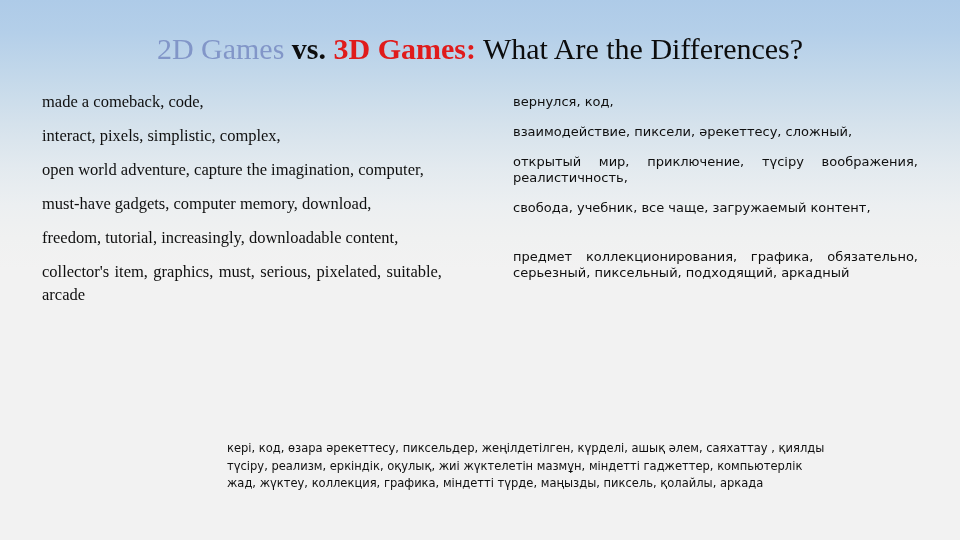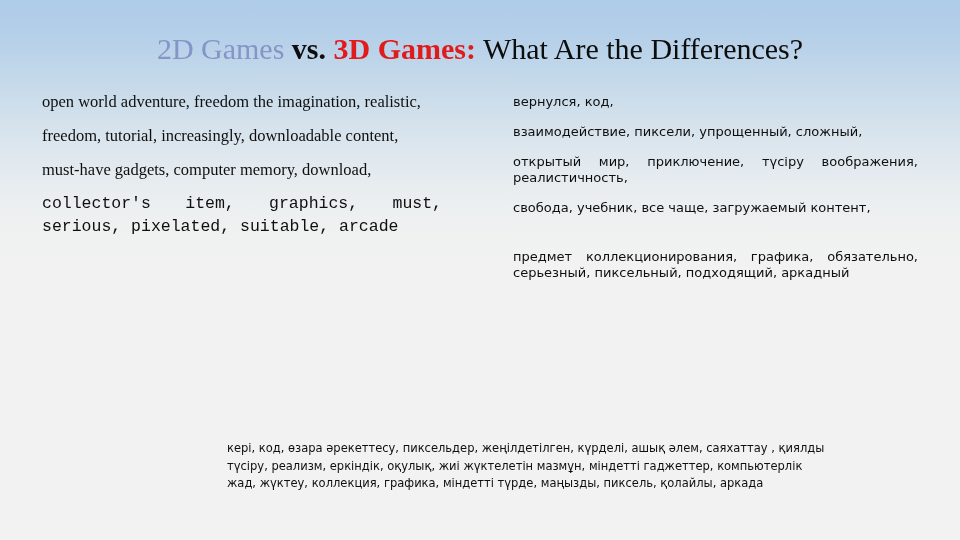--- a/index.html
+++ b/index.html
@@ -72,21 +72,20 @@
     color: #0f0f0f;
     text-align: justify;
   }
   .col-left p {
     margin: 0 0 11px 0;
     text-align: justify;
     text-align-last: left;
   }
   .col-left p:last-child {
     margin-bottom: 15px;
-    font-family: Liberation Mono, monospace;
   }
 
   
   .col-right {
     position: absolute;
     left: 513px;
     top: 94px;
     width: 405px;
     font-family: "DejaVu Sans", "Liberation Sans", sans-serif;
     font-size: 13px;
@@ -127,29 +126,31 @@
 </head>
 <body>
 
 <div class="slide">
 
   <div class="title">
     <span class="t-2d">2D Games</span><span class="t-vs"> vs. </span><span class="t-3d">3D Games:</span><span class="t-rest"> What Are the Differences?</span>
   </div>
 
   <div class="col-left">
-    <p>open world adventure, freedom the imagination, realistic,</p>
+    <p>made a comeback, code,</p>
+    <p>interact, pixels, simplistic, complex,</p>
+    <p>open world adventure, capture the imagination, computer,</p>
+    <p>must-have gadgets, computer memory, download,</p>
     <p>freedom, tutorial, increasingly, downloadable content,</p>
-    <p>must-have gadgets, computer memory, download,</p>
     <p>collector's item, graphics, must, serious, pixelated, suitable, arcade</p>
   </div>
 
   <div class="col-right">
     <p>вернулся, код,</p>
-    <p>взаимодействие, пиксели, упрощенный, сложный,</p>
+    <p>взаимодействие, пиксели, әрекеттесу, сложный,</p>
     <p>открытый мир, приключение, түсіру воображения, реалистичность,</p>
     <p class="gap-big">свобода, учебник, все чаще, загружаемый контент,</p>
     <p>предмет коллекционирования, графика, обязательно, серьезный, пиксельный, подходящий, аркадный</p>
   </div>
 
   <div class="block-bottom">
     <p>кері, код, өзара әрекеттесу, пиксельдер, жеңілдетілген, күрделі, ашық әлем, саяхаттау , қиялды түсіру, реализм, еркіндік, оқулық, жиі жүктелетін мазмұн, міндетті гаджеттер, компьютерлік жад, жүктеу, коллекция, графика, міндетті түрде, маңызды, пиксель, қолайлы, аркада</p>
   </div>
 
 </div>

